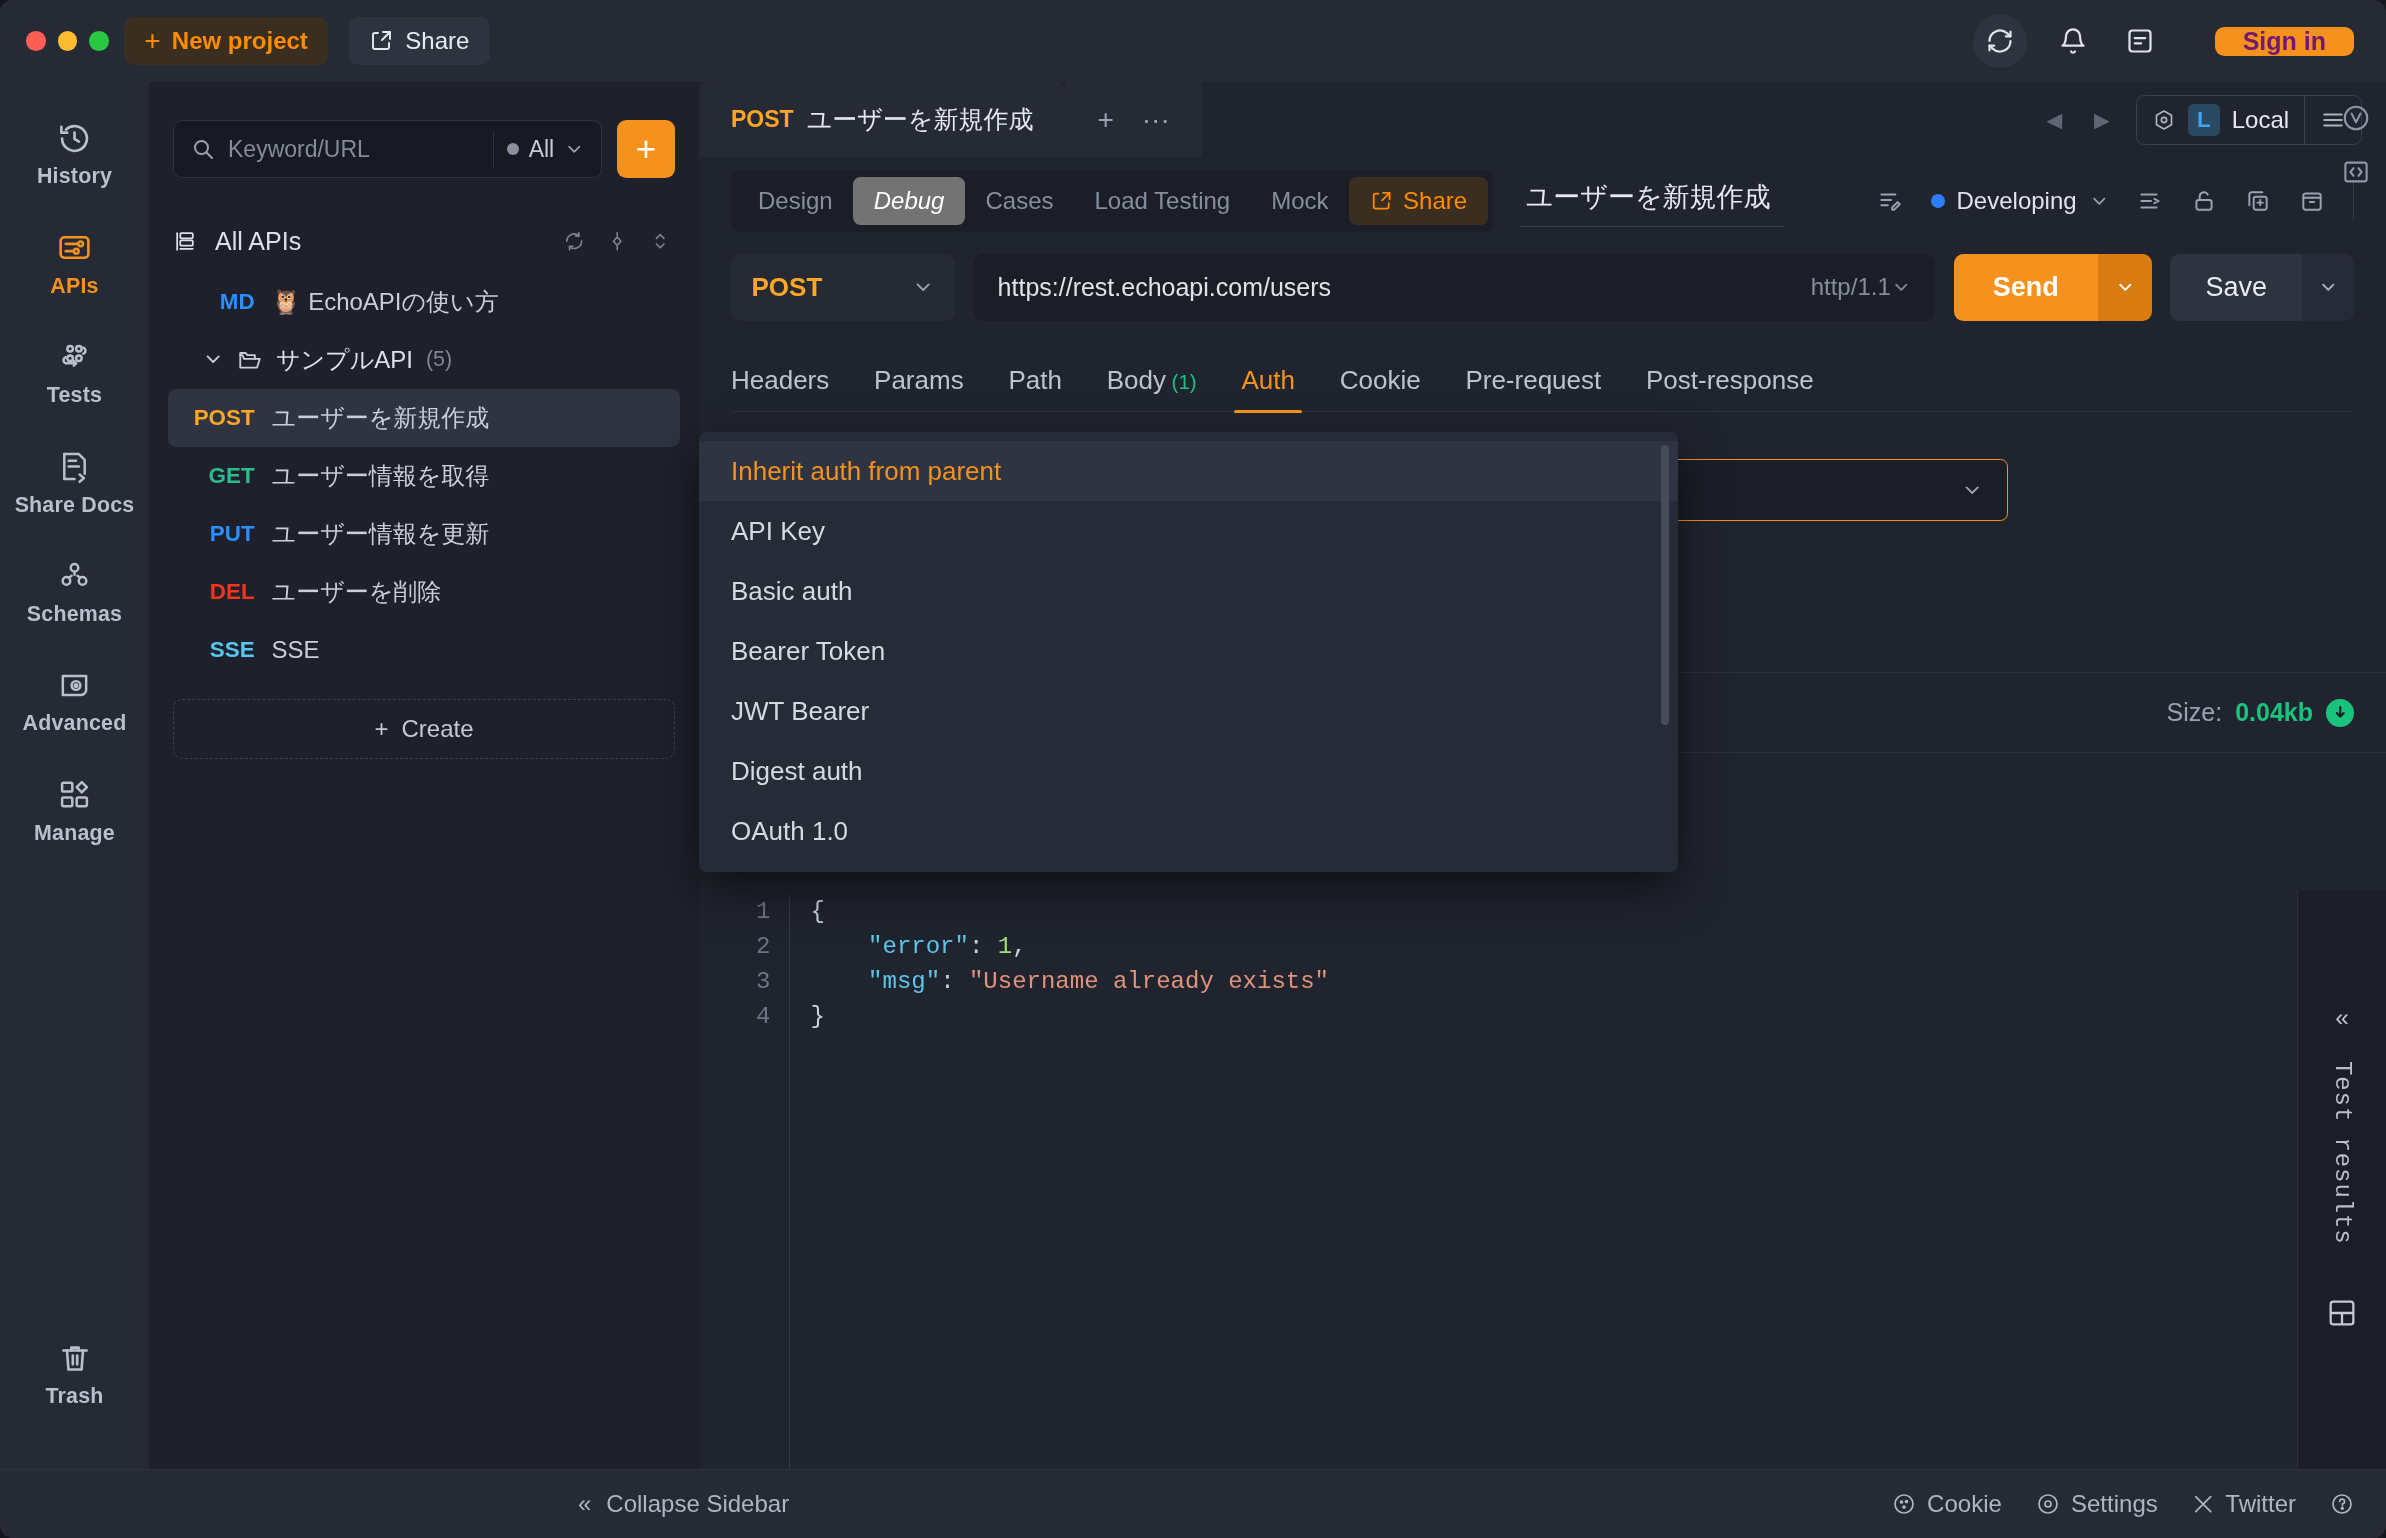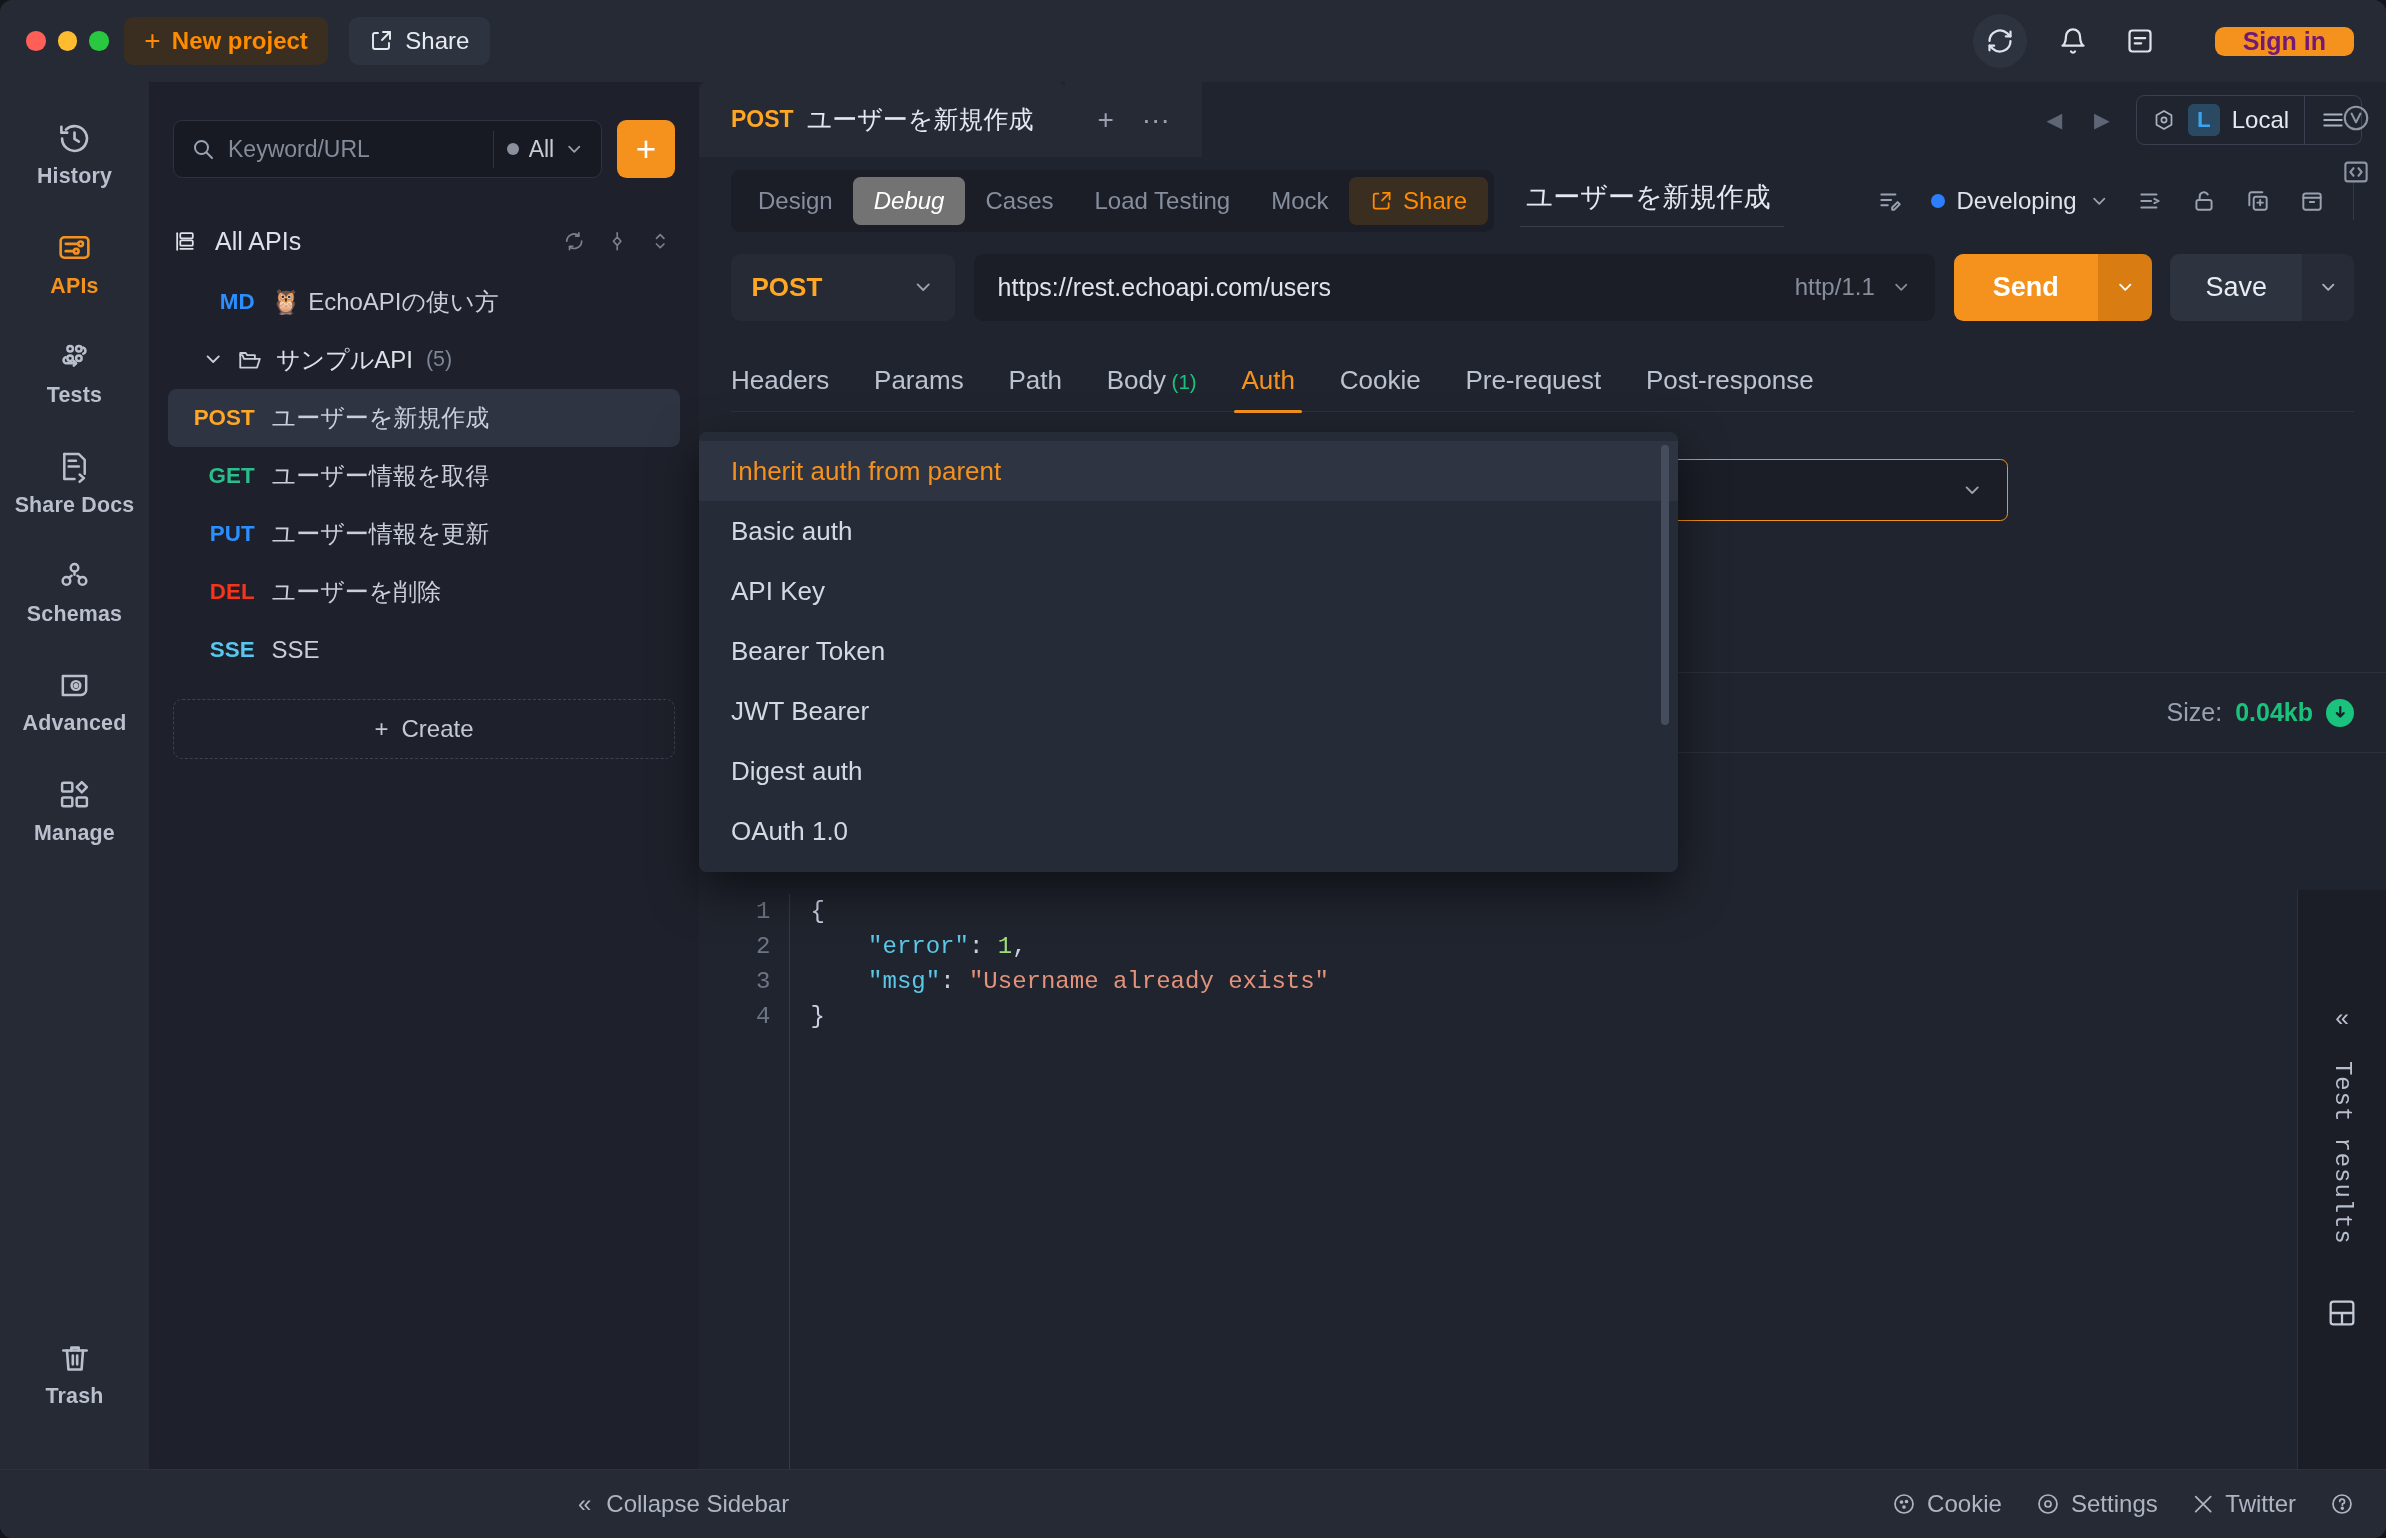--- a/index.html
+++ b/index.html
@@ -237,21 +237,21 @@
   .methodsel .mt { color: #ffa724; font-size: 26px; font-weight: 700; }
   .urlinput {
     flex: 1; height: 67px;
     background: #1b1e27; border-radius: 9.3px;
     display: flex; align-items: center;
     padding: 0 24px;
     color: #dfe3ea; font-size: 25px;
     position: relative;
   }
   .httpver {
-    margin-left: auto; display: flex; align-items: center; gap: 16px;
+    margin-left: auto; display: flex; align-items: center; gap: 0;
     color: #868e9e; font-size: 24px;
   }
   .sendbtn {
     height: 67px; display: flex; align-items: stretch;
     border-radius: 9.3px; overflow: hidden;
   }
   .sendbtn .s1 {
     background: #f5921e; color: #fff;
     display: flex; align-items: center; padding: 0 39px;
     font-size: 27px; font-weight: 600; cursor: pointer;
@@ -913,22 +913,22 @@
           <svg width="30" height="30" viewBox="0 0 24 24" fill="none" stroke="#8e96a6" stroke-width="1.7" stroke-linecap="round" stroke-linejoin="round">
               <rect x="3.5" y="4.5" width="17" height="15" rx="2"></rect>
               <path d="M10 9l-2.5 3L10 15"></path>
               <path d="M14 9l2.5 3L14 15"></path>
             </svg>
         </span>
       </div>
 
       <div class="dropdown" style="left:699px; top:432px;">
         <div class="ddopt sel">Inherit auth from parent</div>
+        <div class="ddopt">API Key</div>
         <div class="ddopt">Basic auth</div>
-        <div class="ddopt">API Key</div>
         <div class="ddopt">Bearer Token</div>
         <div class="ddopt">JWT Bearer</div>
         <div class="ddopt">Digest auth</div>
         <div class="ddopt">OAuth 1.0</div>
         <div class="ddscroll"></div>
       </div>
 
     </div>
   </div>
 

